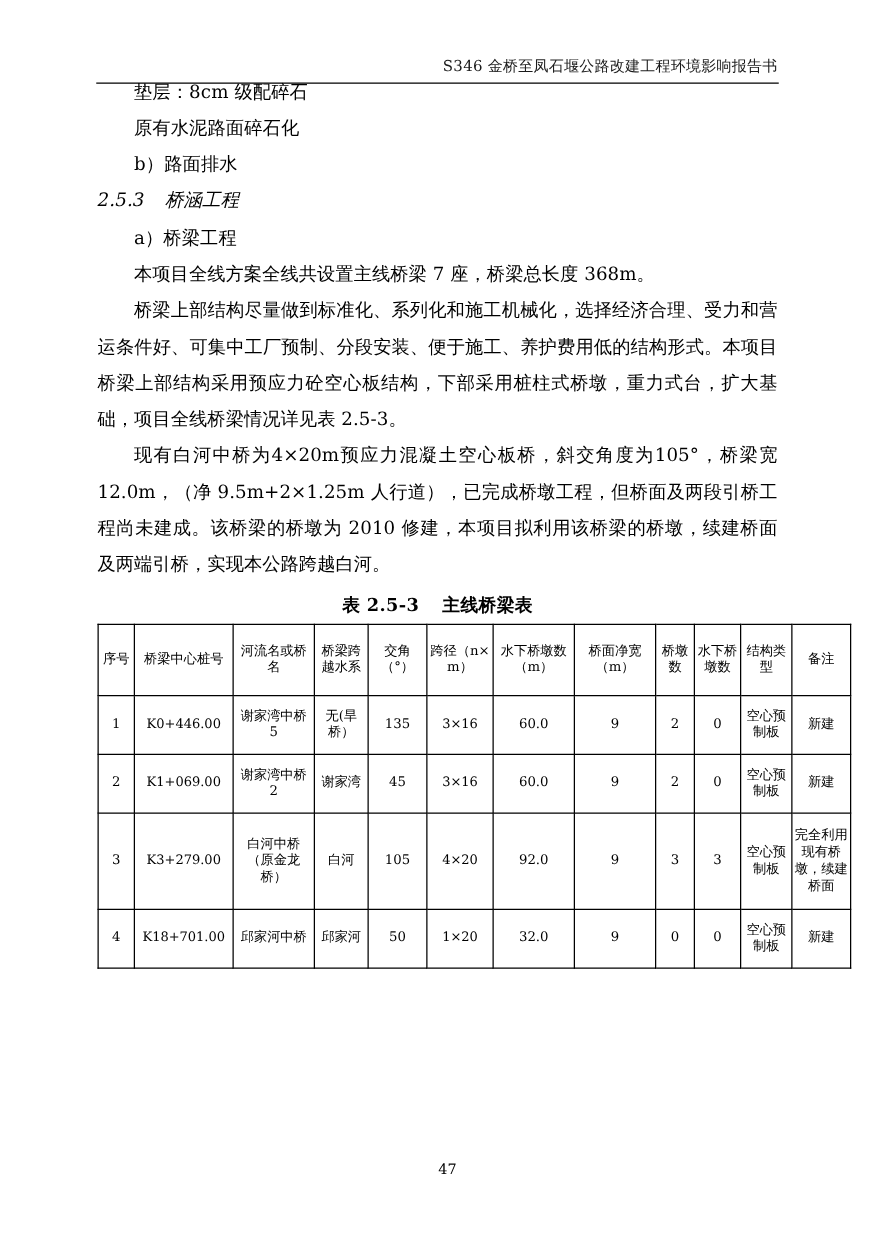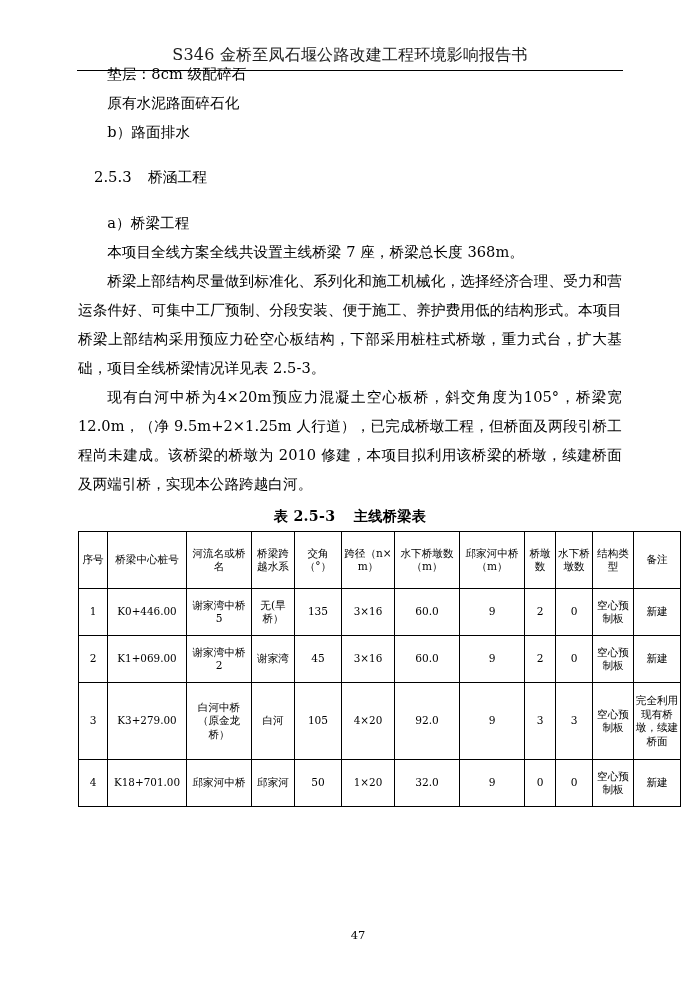--- a/index.html
+++ b/index.html
@@ -24,25 +24,24 @@
   }
 
   
   .header-area {
     padding-top: 45px;
     height: 36px;
     box-sizing: border-box;
     text-align: right;
   }
   .header-text {
-    font-size: 16px;
+    font-size: 12px;
     letter-spacing: 0.2px;
     color: #1a1a1a;
     white-space: nowrap;
-    text-align: center;
   }
   .header-rule {
     border-bottom: 1px solid #000;
     margin-top: 4px;
     margin-left: -1px;
     margin-right: -1px;
   }
 
   
   .body-area { padding-top: 14px; }
@@ -59,24 +58,25 @@
   p.para {
     margin: 0;
     font-size: 14.6px;
     line-height: 29px;
     text-indent: 2em;
     text-align: justify;
     text-justify: inter-ideograph;
     letter-spacing: 0.05px;
   }
   p.heading {
-    margin: 16px;
+    margin: 0;
     font-size: 14.8px;
     line-height: 30px;
     text-indent: 0;
+    font-style: italic;
   }
   .heading .num { margin-right: 1.1em; }
 
   
   .table-caption {
     margin: 9px 0 5px 0;
     text-align: center;
     font-size: 14.2px;
     font-weight: bold;
     letter-spacing: 0.3px;
@@ -166,21 +166,21 @@
     <table class="bridge-table">
       <thead>
         <tr>
           <th class="c0">序号</th>
           <th class="c1">桥梁中心桩号</th>
           <th class="c2">河流名或桥名</th>
           <th class="c3">桥梁跨越水系</th>
           <th class="c4">交角（°）</th>
           <th class="c5">跨径（n×m）</th>
           <th class="c6">水下桥墩数（m）</th>
-          <th class="c7">邱家河中桥（m）</th>
+          <th class="c7">桥面净宽（m）</th>
           <th class="c8">桥墩数</th>
           <th class="c9">水下桥墩数</th>
           <th class="c10">结构类型</th>
           <th class="c11">备注</th>
         </tr>
       </thead>
       <tbody>
         <tr>
           <td class="c0">1</td>
           <td class="c1 nowrapnum">K0+446.00</td>

